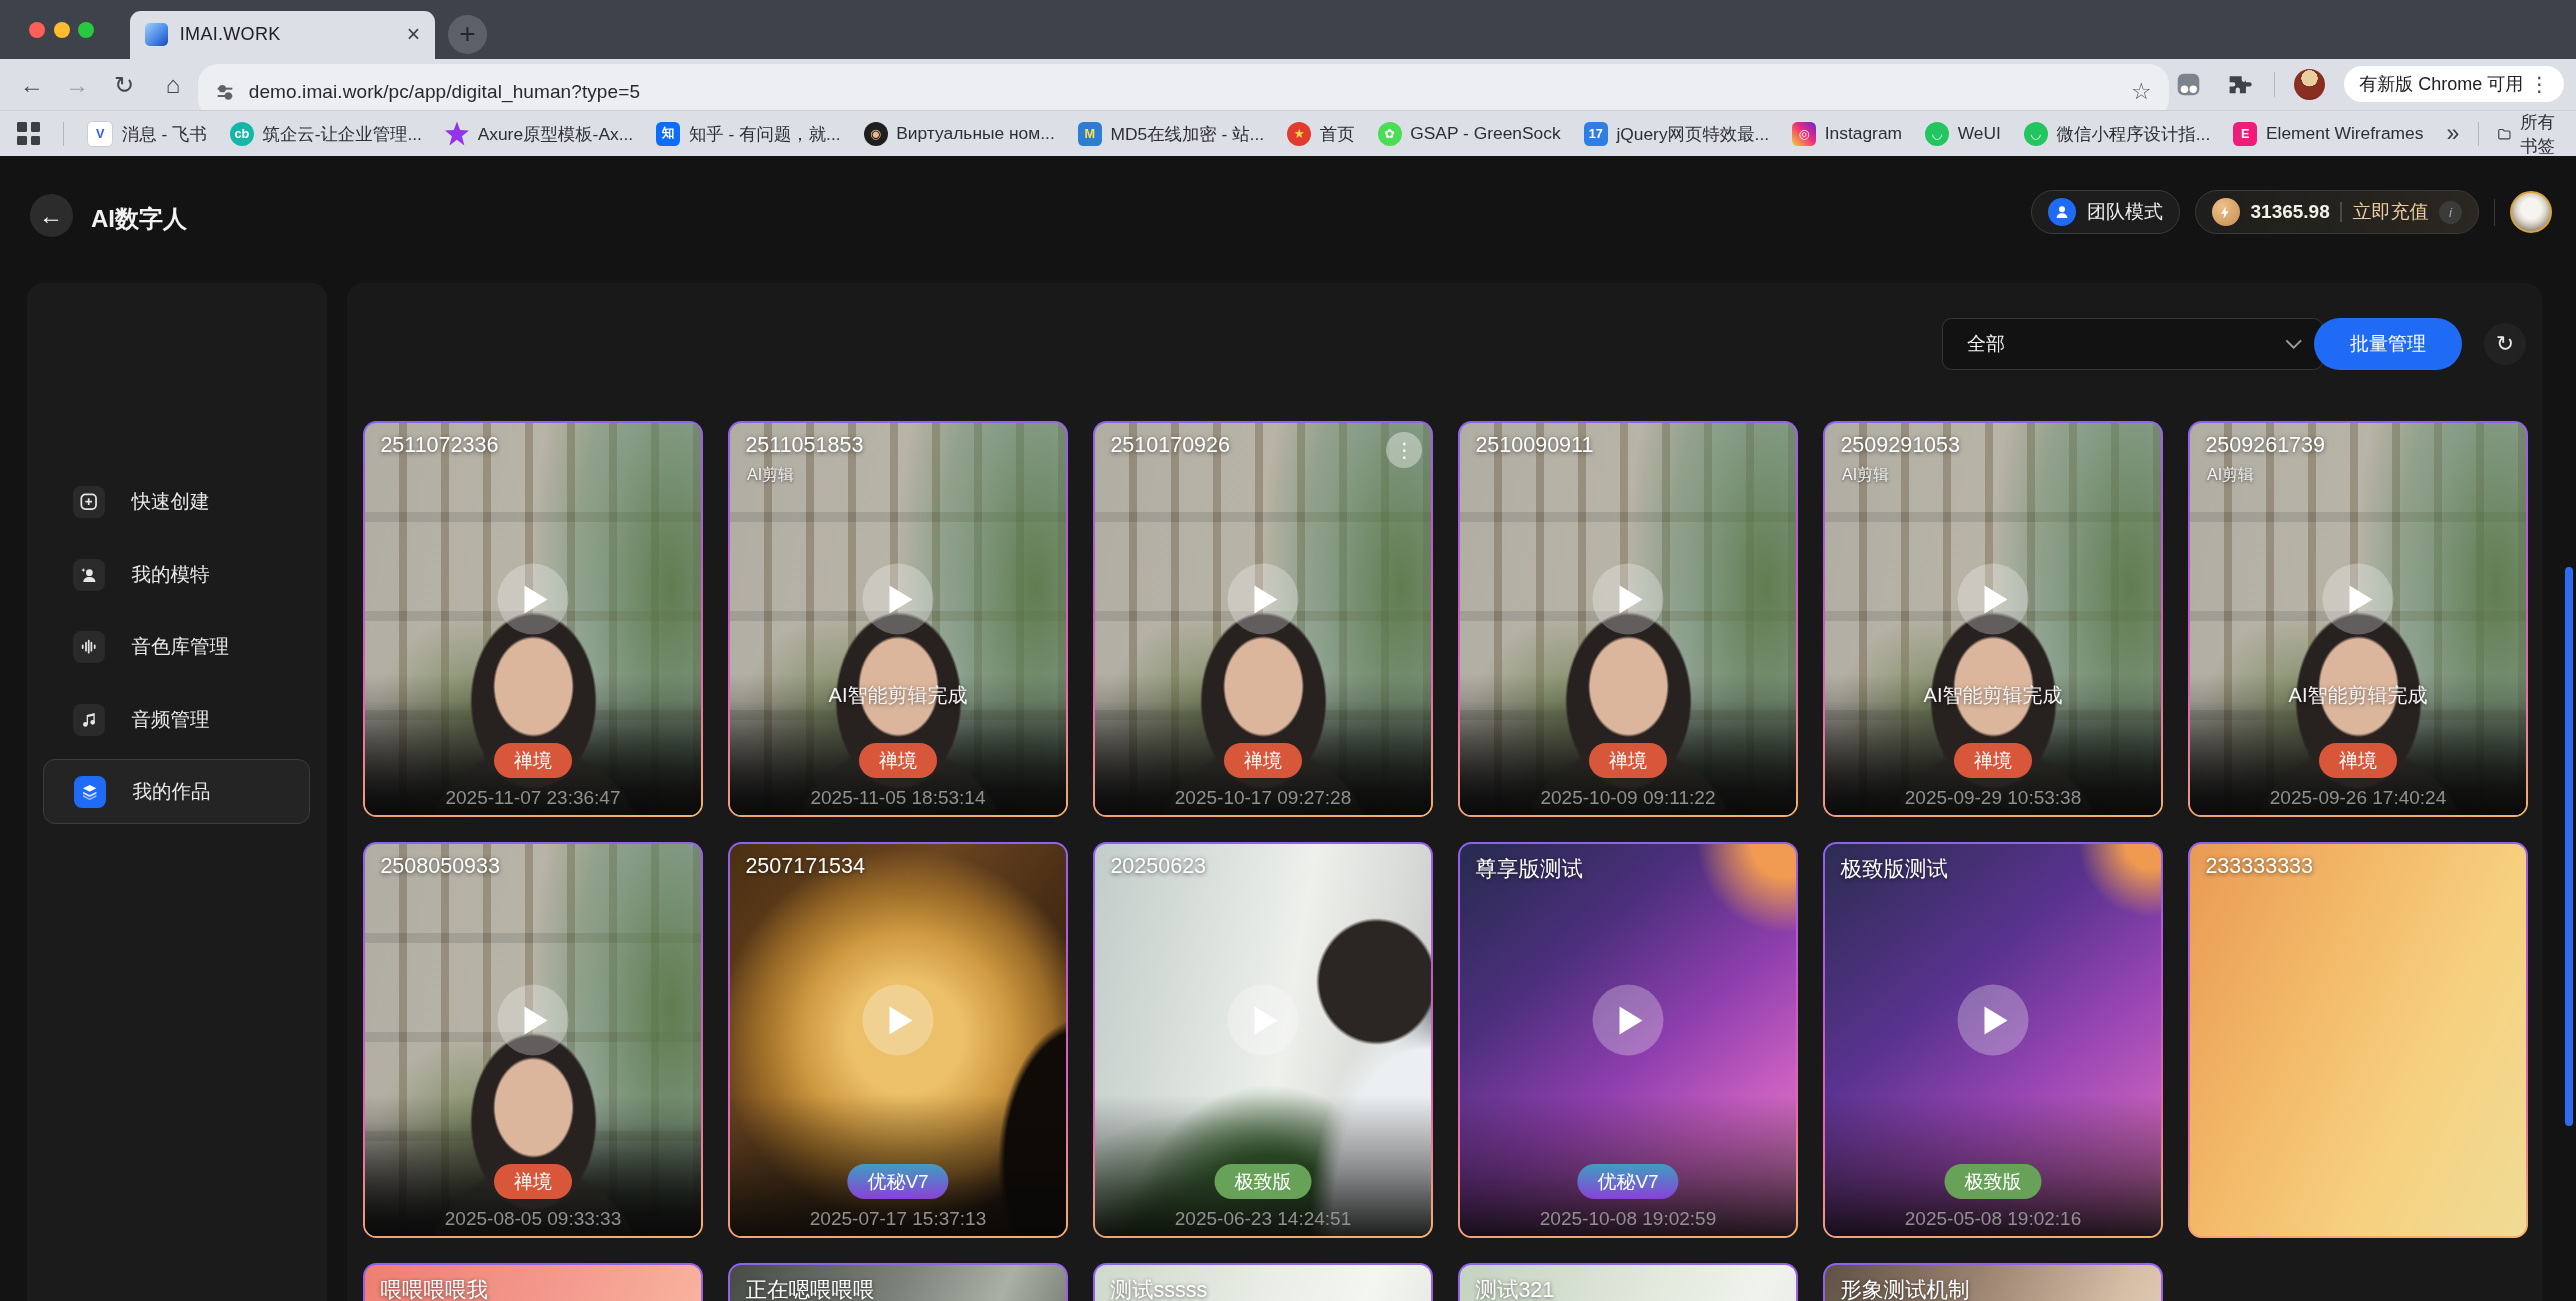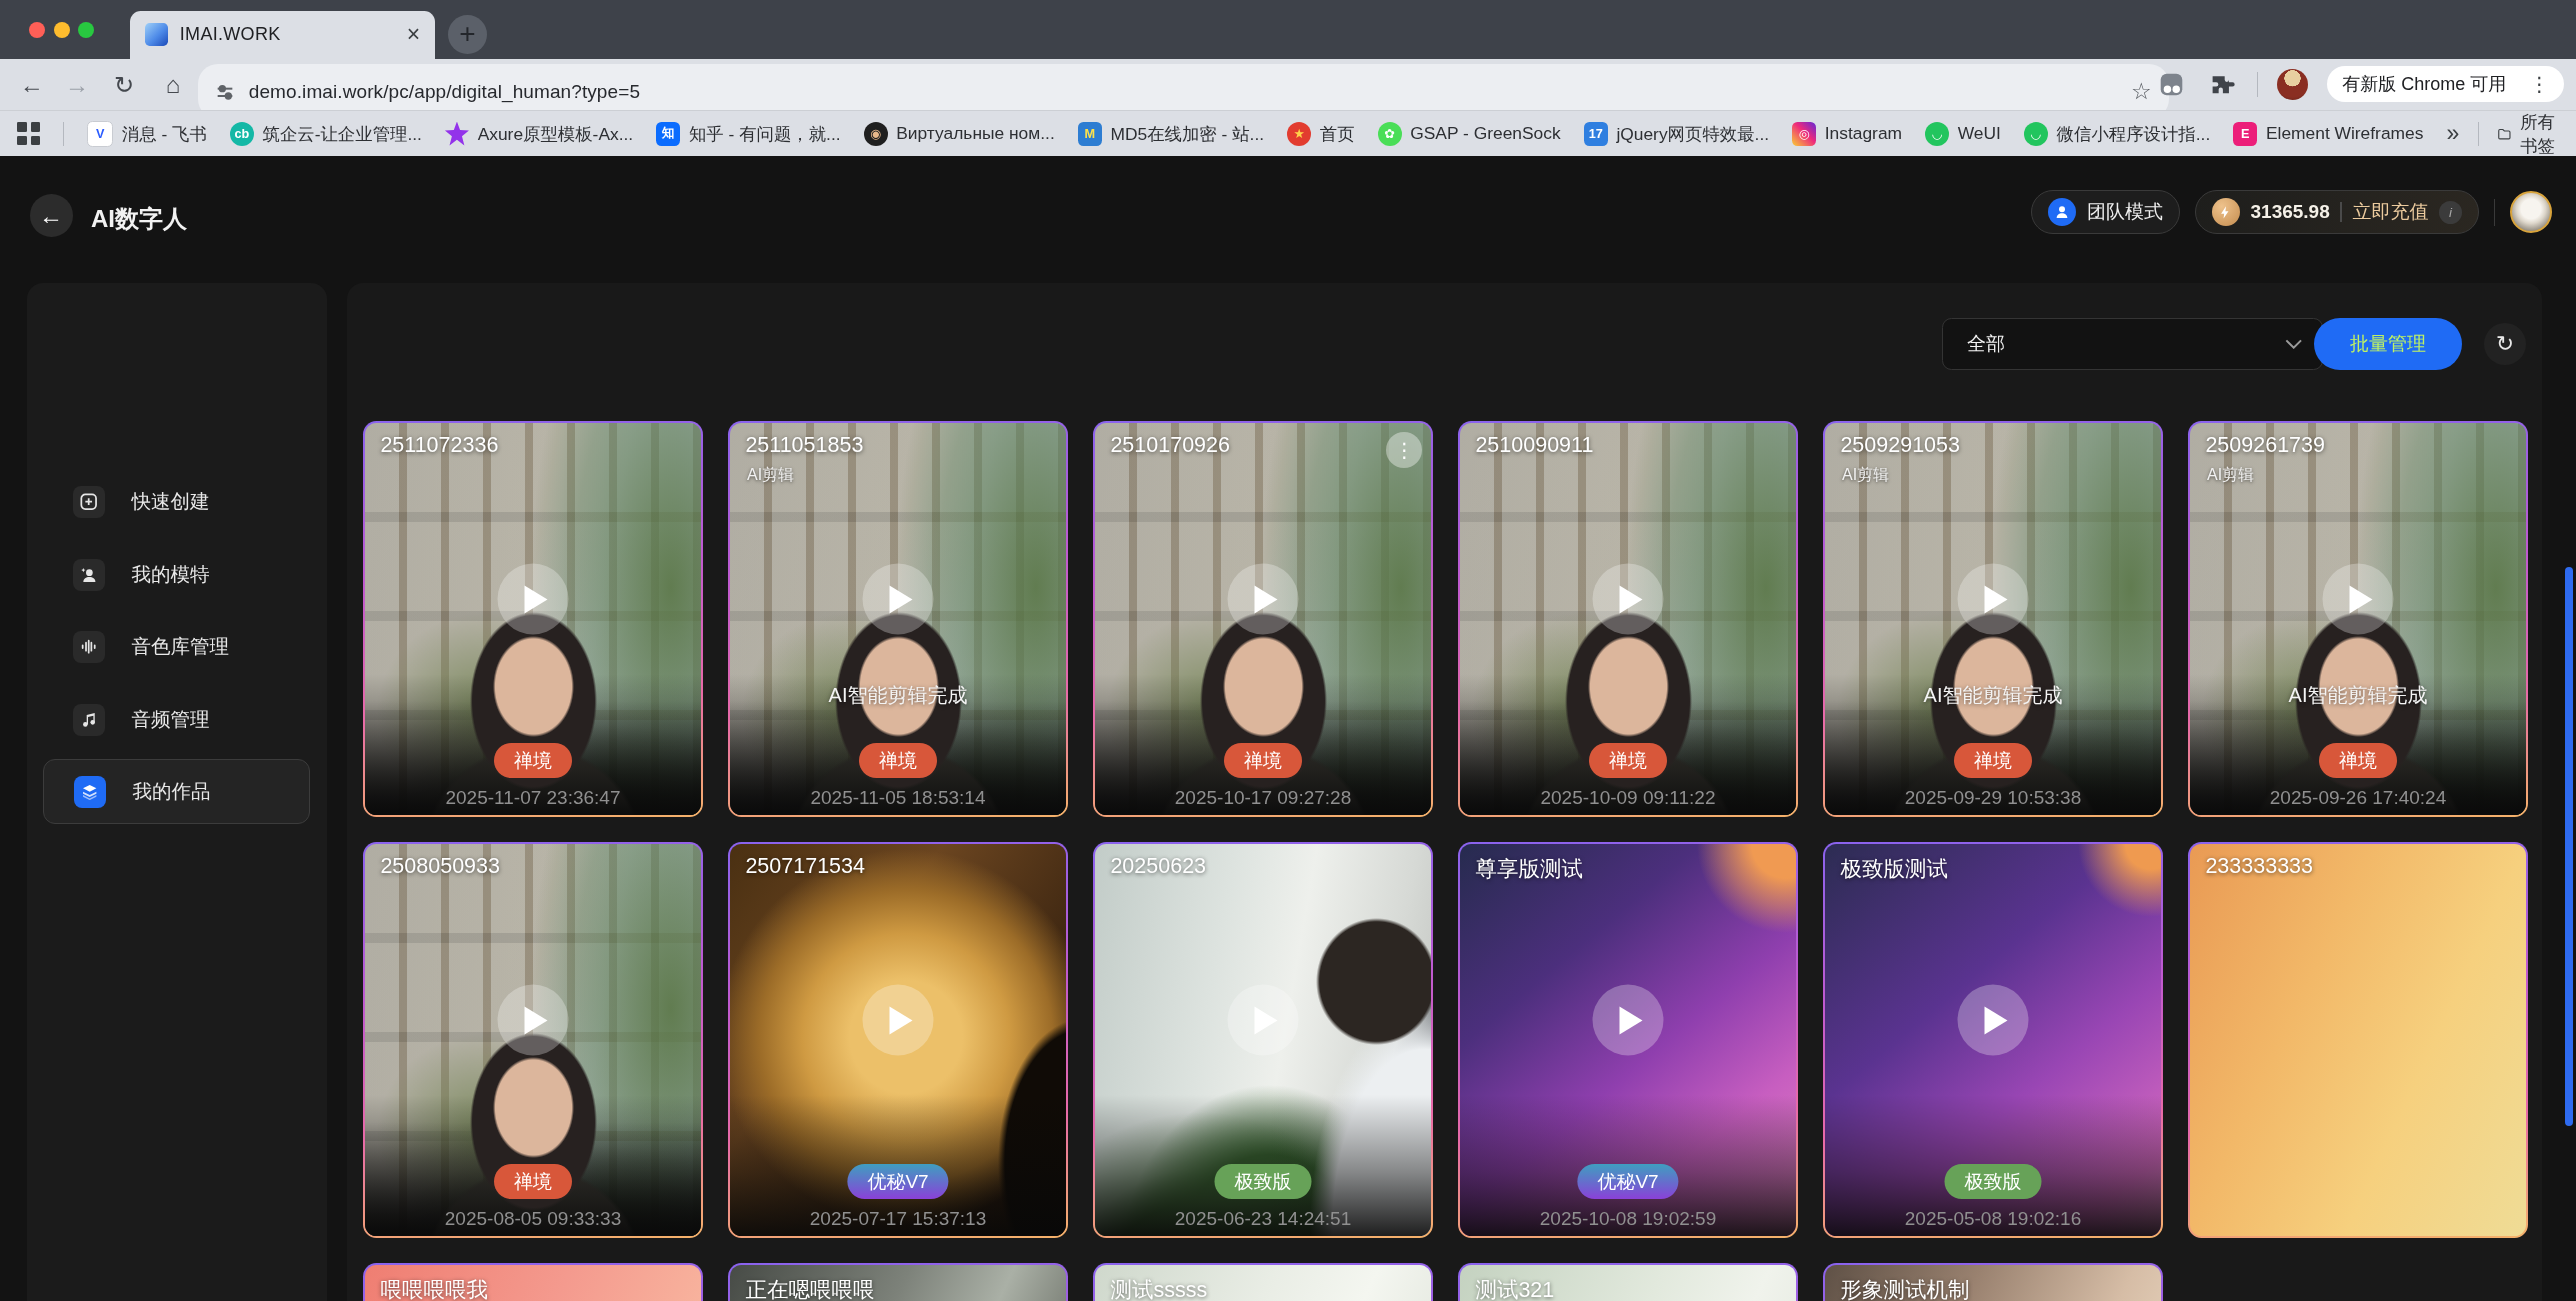--- a/index.html
+++ b/index.html
@@ -23,21 +23,21 @@
           font-size:24px;color:#45494f;}
   .omnibox{position:absolute;left:198px;top:5.4px;width:1971px;height:55px;border-radius:20px;background:#eceef2;
            display:flex;align-items:center;padding:0 17.4px;box-sizing:border-box;gap:13.4px;}
   .url{font-size:19px;color:#27292e;letter-spacing:0.1px;}
   .omni-star{margin-left:auto;font-size:23px;color:#55595f;}
   .nav-right{position:absolute;right:12px;top:5.4px;height:40px;display:flex;align-items:center;gap:19px;}
   .icon-btn{display:flex;align-items:center;justify-content:center;width:32px;height:32px;}
   .vdiv{width:1.3px;height:25.5px;background:#b4b8bf;}
   .chrome-avatar{width:31px;height:31px;border-radius:50%;
       background:radial-gradient(circle at 50% 30%,#e8cfa0 0 30%,#8a2e22 31% 70%,#5c1e16 100%);}
-  .update-chip{height:36px;border-radius:18px;background:#ffffff;display:flex;align-items:center;gap:23px;
+  .update-chip{height:36px;border-radius:18px;background:#ffffff;display:flex;align-items:center;gap:6px;
                padding:0 14.8px;font-size:18px;color:#202124;}
   .kebab-glyph{font-size:20px;color:#3c4043;line-height:1;}
 
   .bookmarks{position:absolute;left:0;top:110px;width:2576px;height:46px;background:#dcdfe5;
              border-top:0.7px solid rgba(0,0,0,.07);display:flex;align-items:center;padding:0 17.4px;box-sizing:border-box;gap:23px;}
   .bm-apps{display:grid;grid-template-columns:9.4px 9.4px;grid-gap:4px;}
   .bm-apps i{width:9.4px;height:9.4px;background:#3c4043;border-radius:1.3px;}
   .bm-div{width:1.3px;height:24px;background:#b4b8bf;}
   .bm-item{display:flex;align-items:center;gap:8.7px;white-space:nowrap;}
   .bm-fav{width:24px;height:24px;border-radius:5.4px;display:flex;align-items:center;justify-content:center;
@@ -79,21 +79,21 @@
   .s-ic{width:32px;height:32px;border-radius:8px;background:#2a2a2a;display:flex;align-items:center;justify-content:center;flex:0 0 auto;}
   .side-item.active .s-ic{background:#1f6bf5;}
   .s-label{font-size:19.5px;color:#e9e9e9;}
 
   .content{position:absolute;left:347px;top:127px;width:2195px;height:1047px;background:#191919;border-radius:16px;}
   .dropdown{position:absolute;left:1595px;top:35px;width:381px;height:52px;border-radius:9.4px;background:#121212;
             border:0.7px solid #343434;box-sizing:border-box;display:flex;align-items:center;justify-content:space-between;
             padding:0 20px 0 24px;}
   .dd-label{font-size:19px;color:#f0f0f0;}
   .btn-batch{position:absolute;left:1967px;top:35px;width:148px;height:52px;border-radius:26px;background:#1f6bf5;
-             display:flex;align-items:center;justify-content:center;font-size:19px;color:#bef264;}
+             display:flex;align-items:center;justify-content:center;font-size:19px;color:#ffffff;}
   .btn-refresh{position:absolute;left:2137px;top:40px;width:42px;height:42px;border-radius:50%;background:#222;
                display:flex;align-items:center;justify-content:center;font-size:21.5px;color:#e8e8e8;}
 
   .grid{position:absolute;left:16px;top:138px;width:2165px;display:grid;
         grid-template-columns:repeat(6,340px);gap:25px;}
   .card{position:relative;width:340px;height:396px;border-radius:13.4px;padding:2px;box-sizing:border-box;
         background:linear-gradient(175deg,#8a63ee 0%,#c05ad0 38%,#e86aa8 70%,#f5b26a 100%);}
   .thumb{position:absolute;inset:2px;border-radius:11.4px;overflow:hidden;}
   .card-fade{position:absolute;left:0;right:0;bottom:0;height:141px;
              background:linear-gradient(0deg,rgba(8,8,8,.9) 0%,rgba(8,8,8,.45) 45%,rgba(0,0,0,0) 100%);}

